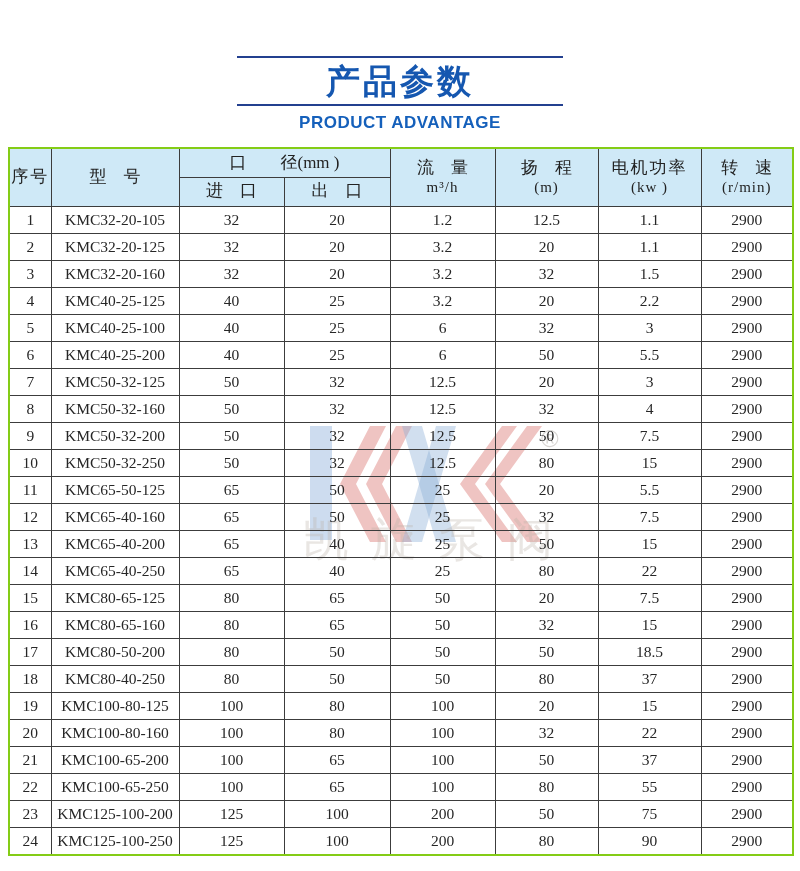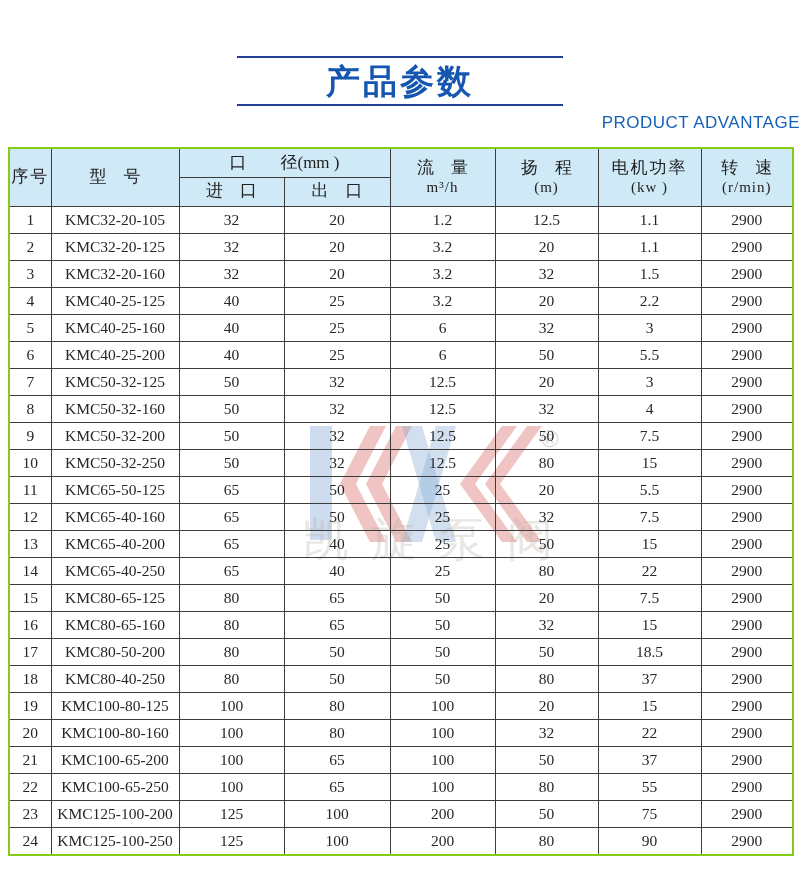--- a/index.html
+++ b/index.html
@@ -11,21 +11,21 @@
   
   .title-block { position:absolute; top:0; left:0; width:800px; }
   .rule { width:326px; height:2px; background:#23408f; margin:0 auto; }
   .rule-top { margin-top:56px; }
   .page-title {
     text-align:center; color:#1557b0; font-weight:bold; font-size:34px;
     line-height:46px; letter-spacing:3px;
     font-family:"Liberation Sans", sans-serif;
   }
   .page-subtitle {
-    text-align:right; color:#1560bb; font-weight:normal; font-size:17px;
+    text-align:center; color:#1560bb; font-weight:bold; font-size:17px;
     margin-top:7px; letter-spacing:0.5px;
     font-family:"Liberation Sans", sans-serif;
   }
 
   
   .table-zone { position:absolute; top:147px; left:8px; width:784px; }
   table.spec {
     position:relative; z-index:1;
     border-collapse:collapse; table-layout:fixed; width:784px;
     border:2px solid #84cc16; background:transparent;
@@ -161,21 +161,21 @@
             <td>KMC40-25-125</td>
             <td>40</td>
             <td>25</td>
             <td>3.2</td>
             <td>20</td>
             <td>2.2</td>
             <td>2900</td>
           </tr>
           <tr>
             <td>5</td>
-            <td>KMC40-25-160</td>
+            <td>KMC40-25-100</td>
             <td>40</td>
             <td>25</td>
             <td>6</td>
             <td>32</td>
             <td>3</td>
             <td>2900</td>
           </tr>
           <tr>
             <td>6</td>
             <td>KMC40-25-200</td>

